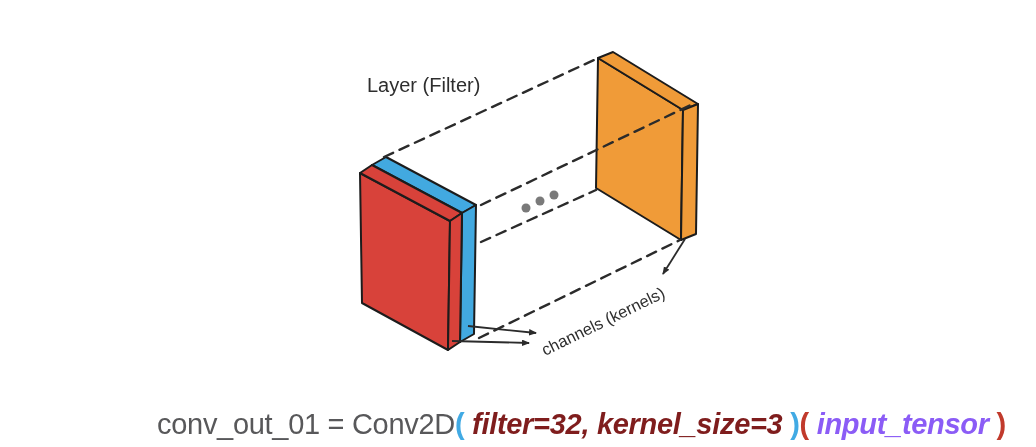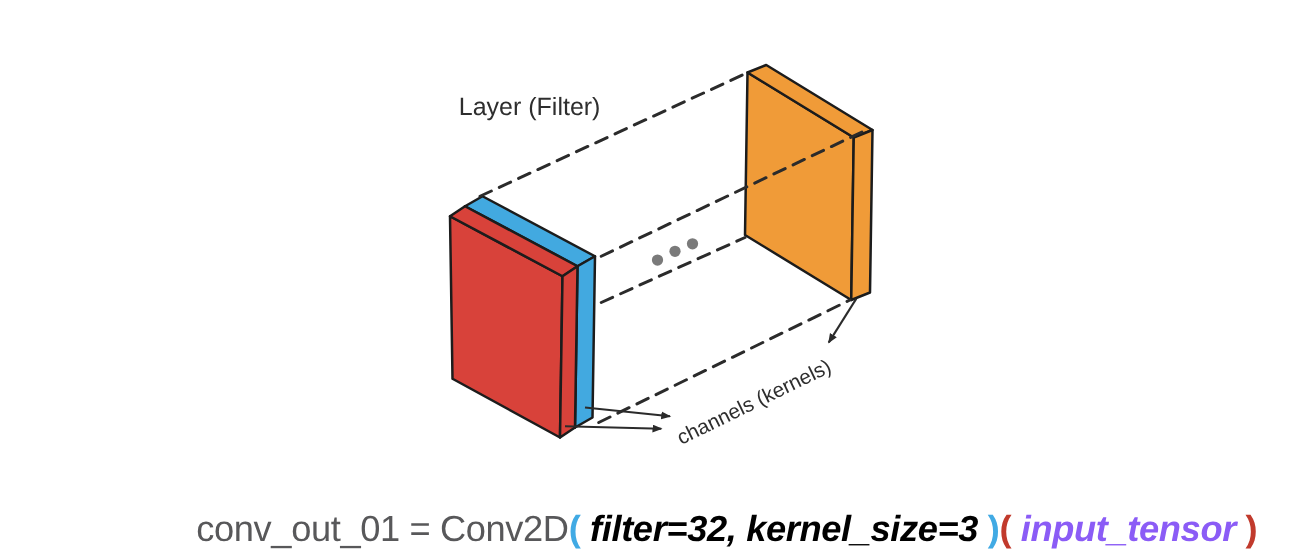--- a/index.html
+++ b/index.html
@@ -43,21 +43,21 @@
     position: absolute;
     left: 126px; top: 373px;
     font-size: 29px;
     line-height: 34px;
     letter-spacing: -0.3px;
     white-space: pre;
     font-family: "Liberation Sans", sans-serif;
   }
   .code-plain  { color: #58585a; font-weight: 400; }
   .code-paren-blue { color: #41aae4; font-weight: 700; }
-  .code-args-blue  { color: #000000; font-weight: 700; font-style: italic; }
+  .code-args-blue  { color: #7f1d1d; font-weight: 700; font-style: italic; }
   .code-paren-red  { color: #c13a2c; font-weight: 700; }
   .code-args-red   { color: #8b5cf6; font-weight: 700; font-style: italic; }
 </style>
 </head>
 <body>
 
 <div class="canvas">
 
   <svg width="1036" height="447" viewBox="0 0 1036 447">
     <defs>

